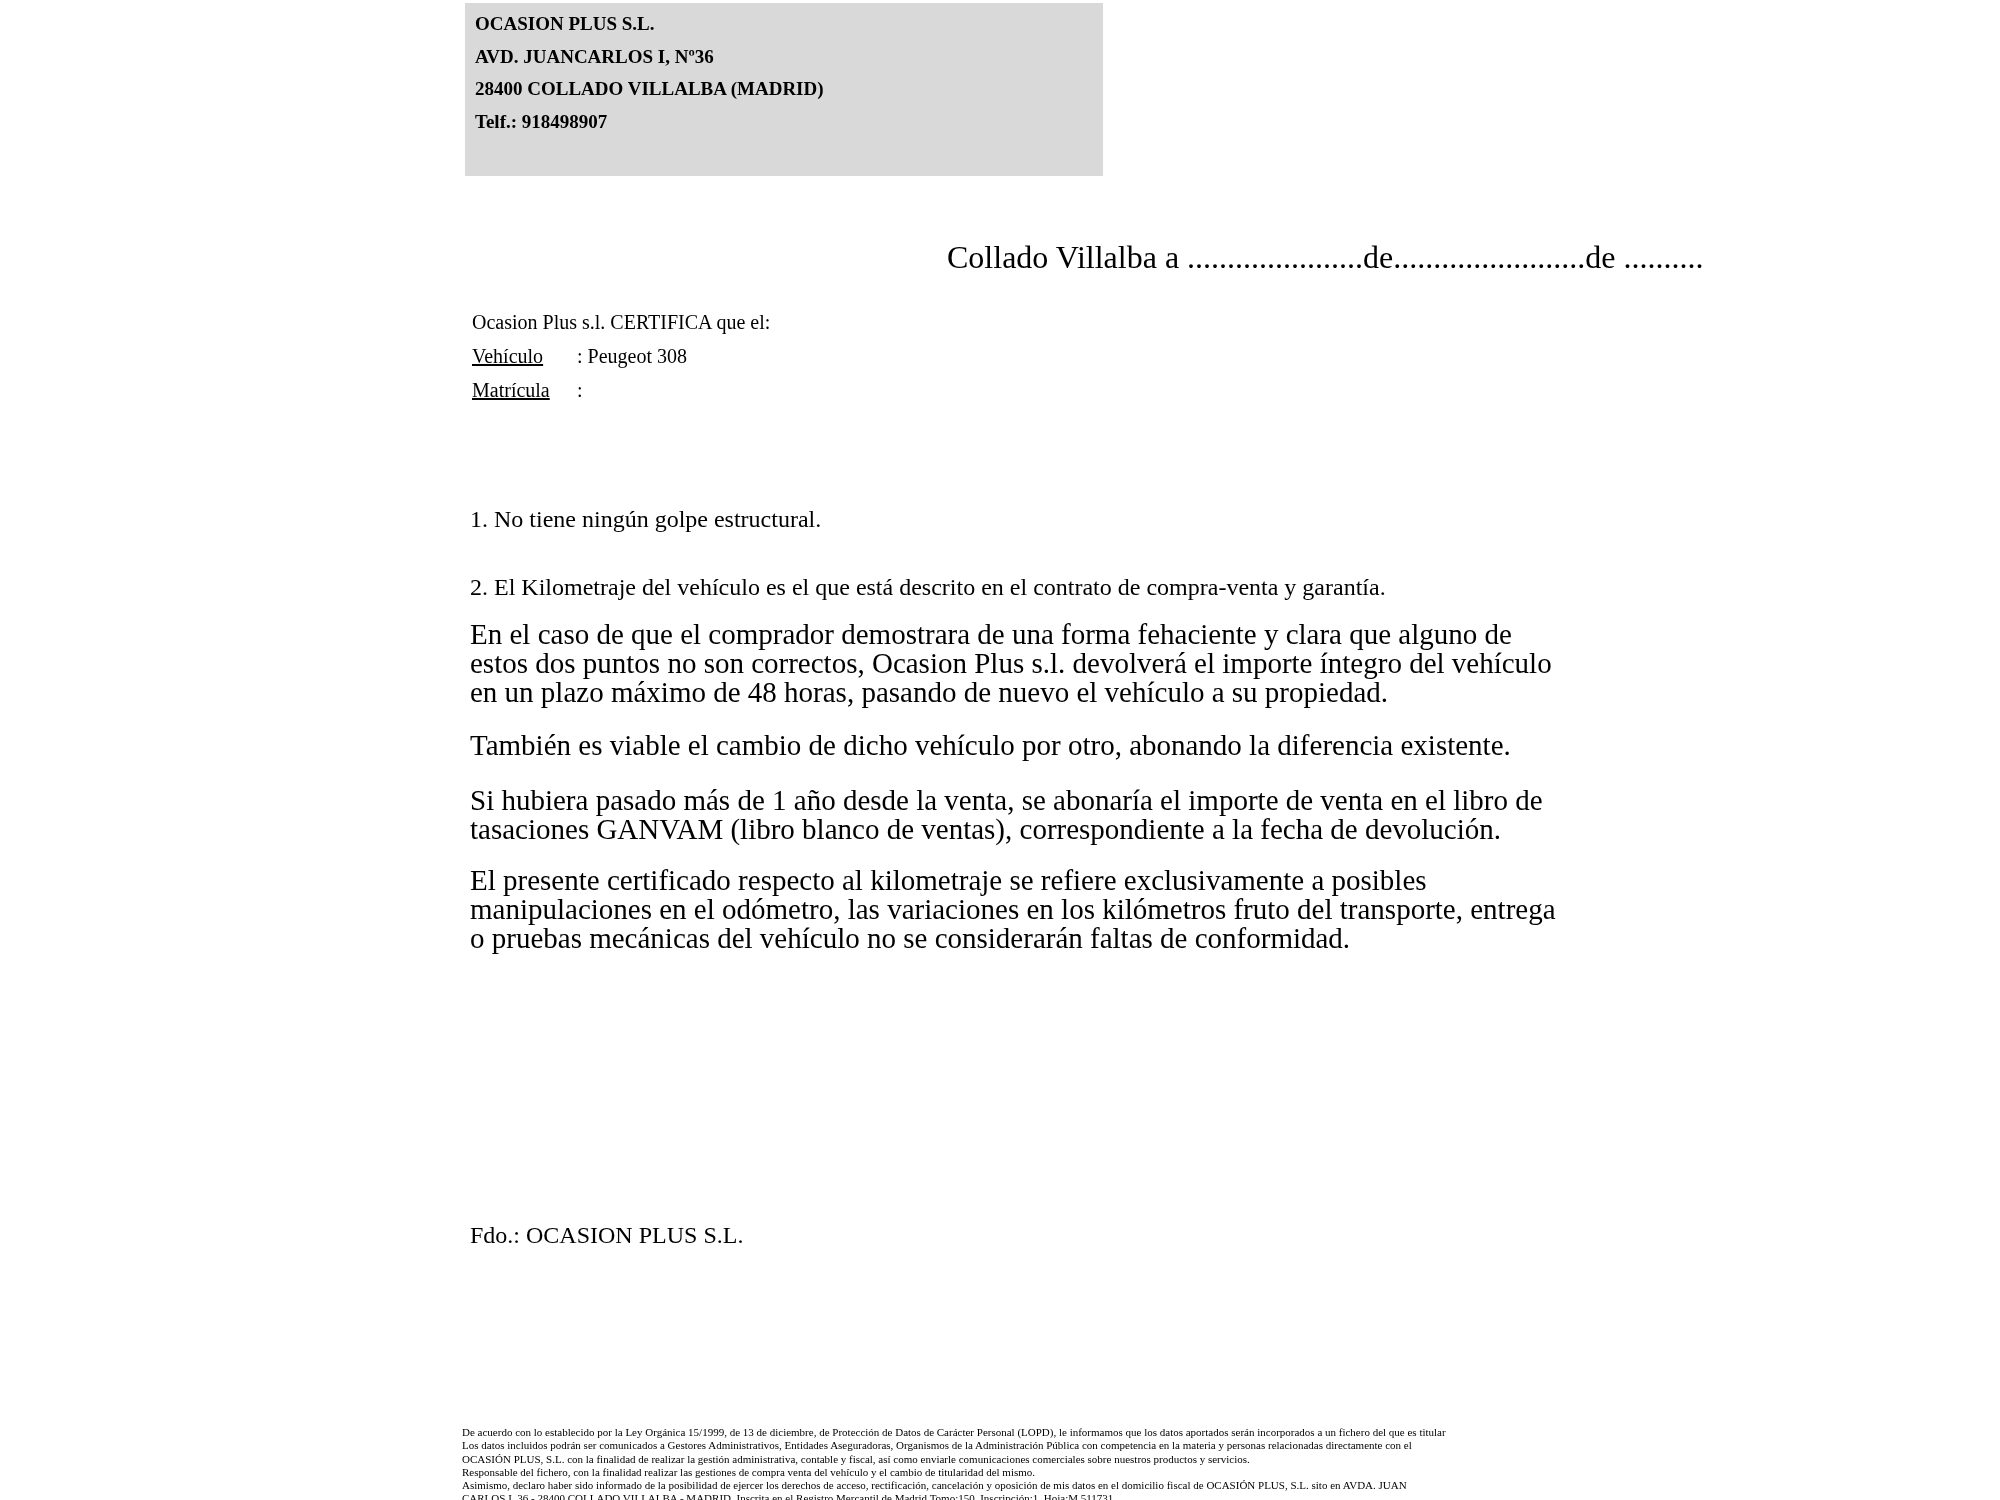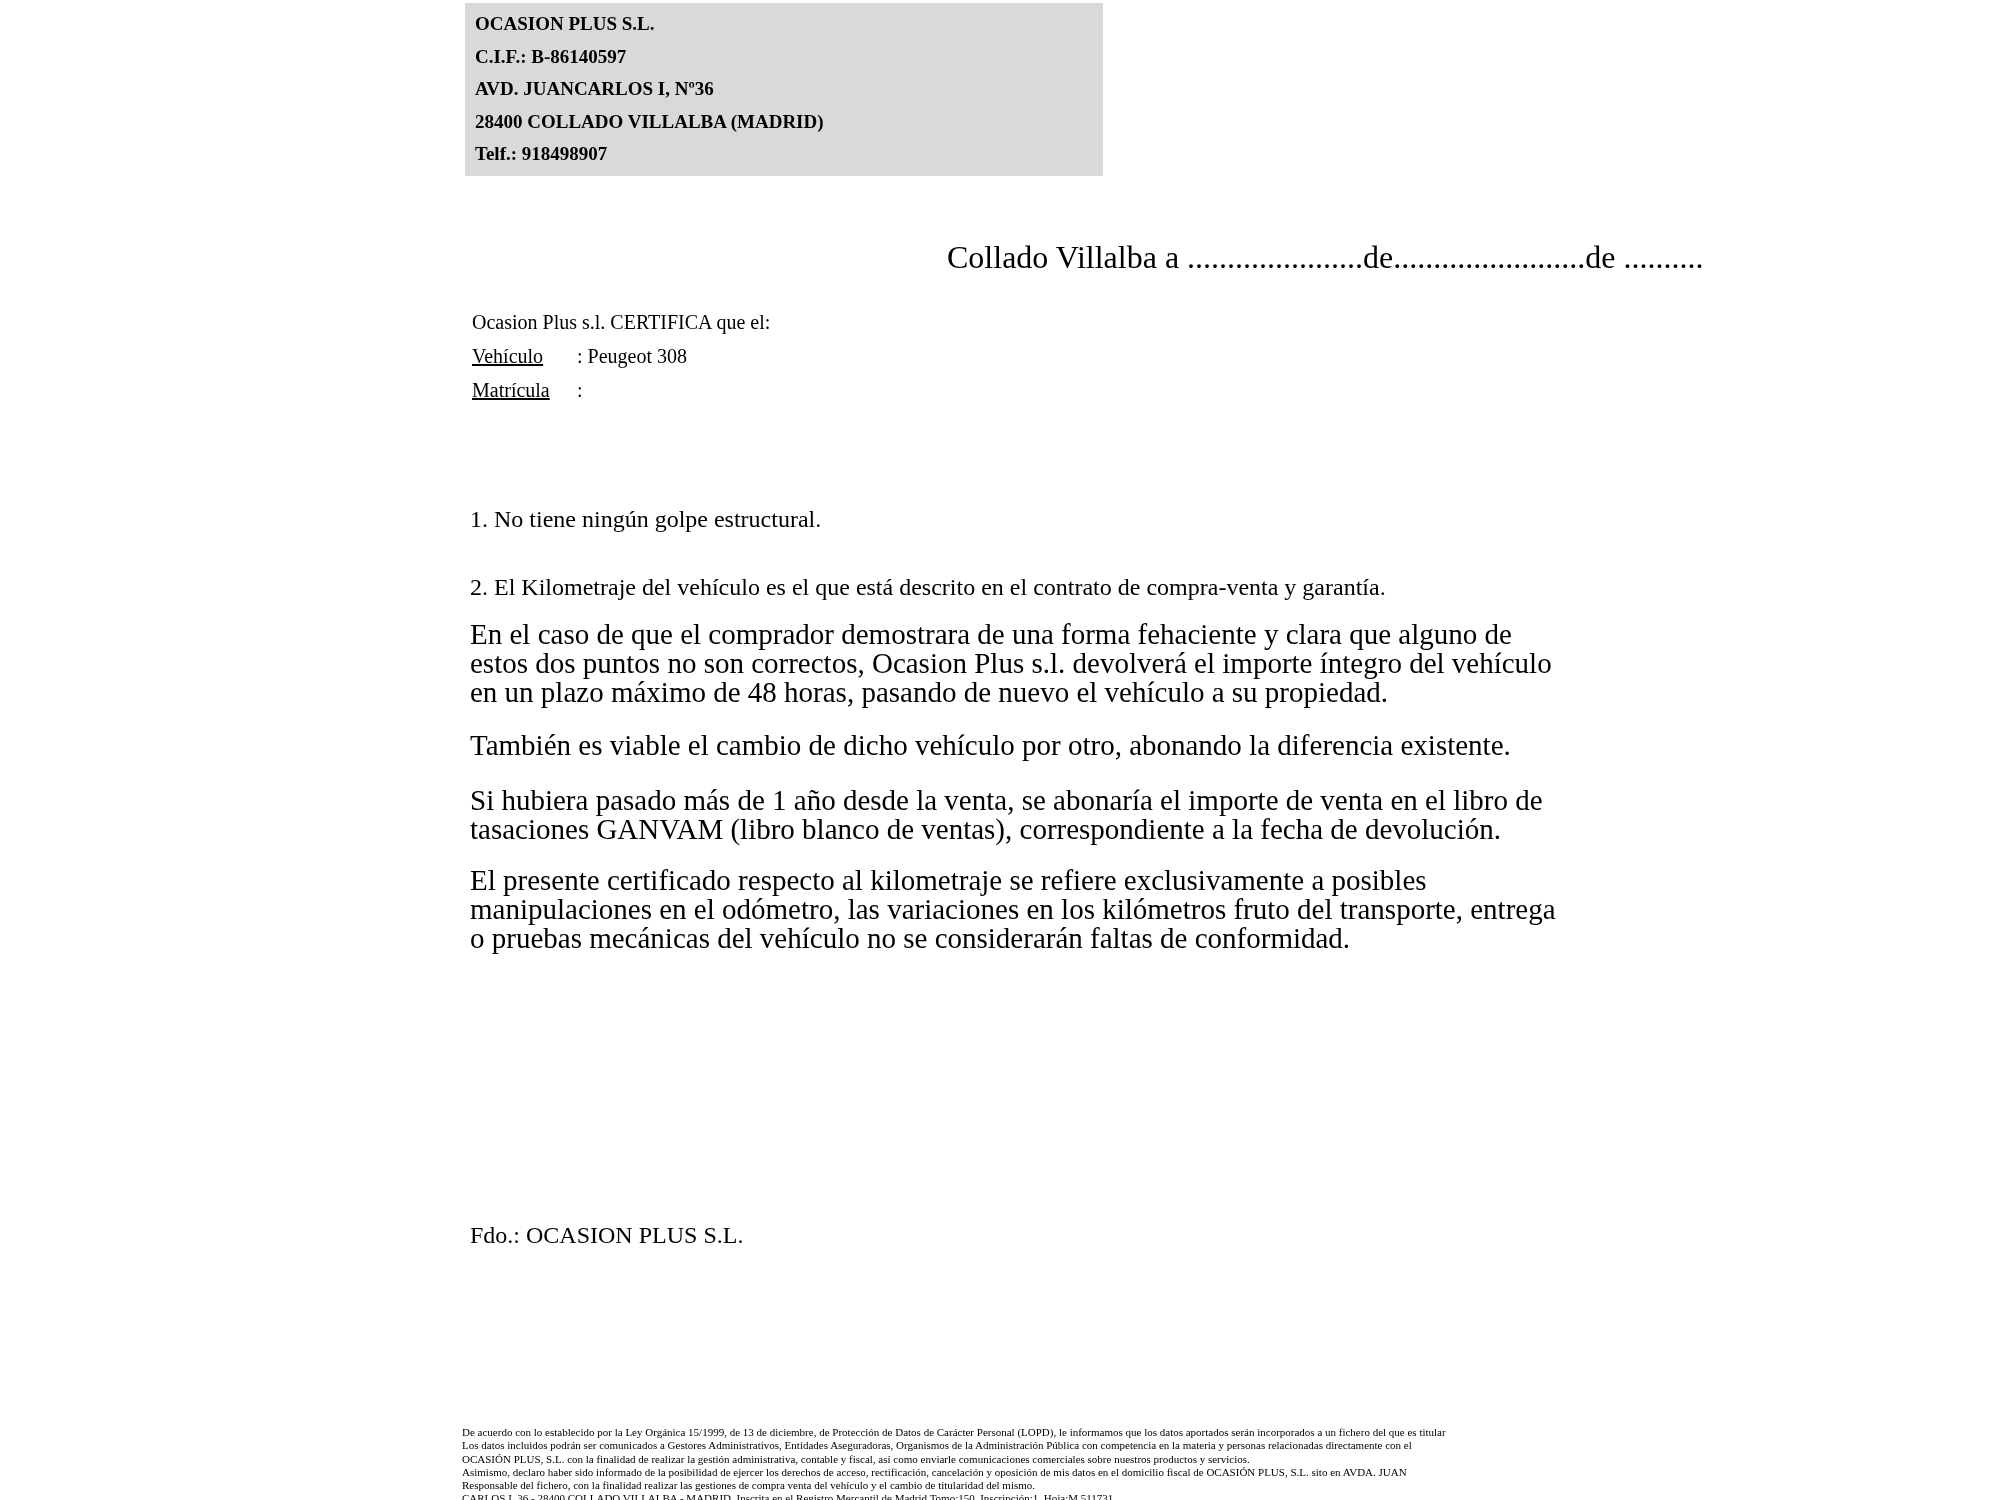--- a/index.html
+++ b/index.html
@@ -94,21 +94,20 @@
     white-space: nowrap;
   }
 </style>
 </head>
 <body>
 
 <div class="doc">
 
   <div class="company-box">
     <div>OCASION PLUS S.L.</div>
-    <div>C.I.F.: B-86140597</div>
     <div>AVD. JUANCARLOS I, Nº36</div>
     <div>28400 COLLADO VILLALBA (MADRID)</div>
     <div>Telf.: 918498907</div>
   </div>
 
   <div class="date-line">Collado Villalba a ......................de........................de ..........</div>
 
   <div class="certify">
     <div>Ocasion Plus s.l. CERTIFICA que el:</div>
     <div class="field-row"><span class="flabel"><span class="u">Vehículo</span></span><span>:</span> <span>Peugeot 308</span></div>
@@ -122,18 +121,18 @@
   <div class="para p2">También es viable el cambio de dicho vehículo por otro, abonando la diferencia existente.</div>
   <div class="para p3">Si hubiera pasado más de 1 año desde la venta, se abonaría el importe de venta en el libro de tasaciones GANVAM (libro blanco de ventas), correspondiente a la fecha de devolución.</div>
   <div class="para p4">El presente certificado respecto al kilometraje se refiere exclusivamente a posibles manipulaciones en el odómetro, las variaciones en los kilómetros fruto del transporte, entrega o pruebas mecánicas del vehículo no se considerarán faltas de conformidad.</div>
 
   <div class="signature">Fdo.: OCASION PLUS S.L.</div>
 
   <div class="legal">
     <div class="legal-line">De acuerdo con lo establecido por la Ley Orgánica 15/1999, de 13 de diciembre, de Protección de Datos de Carácter Personal (LOPD), le informamos que los datos aportados serán incorporados a un fichero del que es titular</div>
     <div class="legal-line">Los datos incluidos podrán ser comunicados a Gestores Administrativos, Entidades Aseguradoras, Organismos de la Administración Pública con competencia en la materia y personas relacionadas directamente con el</div>
     <div class="legal-line">OCASIÓN PLUS, S.L. con la finalidad de realizar la gestión administrativa, contable y fiscal, así como enviarle comunicaciones comerciales sobre nuestros productos y servicios.</div>
+    <div class="legal-line">Responsable del fichero, con la finalidad realizar las gestiones de compra venta del vehículo y el cambio de titularidad del mismo.</div>
     <div class="legal-line">Asimismo, declaro haber sido informado de la posibilidad de ejercer los derechos de acceso, rectificación, cancelación y oposición de mis datos en el domicilio fiscal de OCASIÓN PLUS, S.L. sito en AVDA. JUAN</div>
-    <div class="legal-line">Responsable del fichero, con la finalidad realizar las gestiones de compra venta del vehículo y el cambio de titularidad del mismo.</div>
     <div class="legal-line">CARLOS I, 36 - 28400 COLLADO VILLALBA - MADRID. Inscrita en el Registro Mercantil de Madrid Tomo:150, Inscripción:1, Hoja:M 511731</div>
   </div>
 
 </div>
 
 </body></html>

